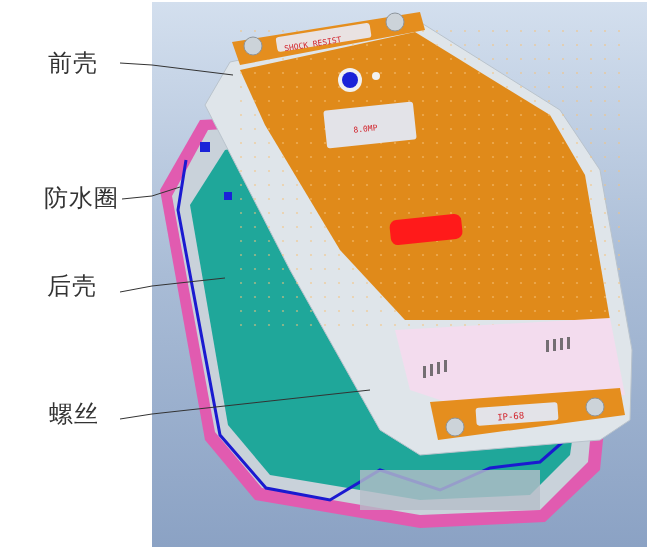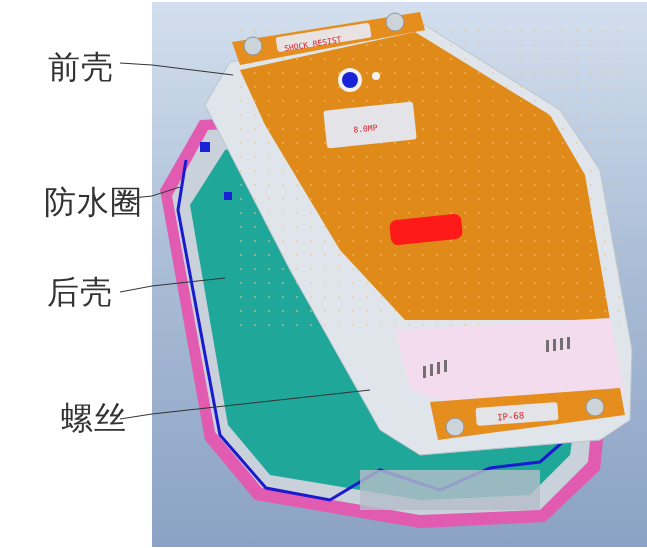--- a/index.html
+++ b/index.html
@@ -1,27 +1,27 @@
 <!DOCTYPE html>
 <html><head>
 <meta charset="utf-8">
 <style>
   html, body { margin: 0; padding: 0; }
   body { width: 647px; height: 548px; background: #ffffff; position: relative; overflow: hidden; font-family: "DejaVu Sans", sans-serif; }
-  .label { position: absolute; font-size: 32px; color: #333333; letter-spacing: 1px; line-height: 1; }
+  .label { position: absolute; font-size: 24px; color: #333333; letter-spacing: 1px; line-height: 1; }
   .render { position: absolute; left: 152px; top: 2px; width: 495px; height: 545px; }
   svg { display: block; }
 </style>
 </head>
 <body>
 
 <div class="label" style="left:48px; top:51px;">前壳</div>
 <div class="label" style="left:44px; top:186px;">防水圈</div>
-<div class="label" style="left:47px; top:276px;">后壳</div>
-<div class="label" style="left:61px; top:402px;text-align:right;">螺丝</div>
+<div class="label" style="left:47px; top:276px;font-family:Liberation Mono, monospace;">后壳</div>
+<div class="label" style="left:49px; top:402px;text-align:right;">螺丝</div>
 
 <div class="render">
   <svg width="495" height="545" viewBox="152 2 495 545" xmlns="http://www.w3.org/2000/svg">
     <defs>
       <linearGradient id="bg" x1="0" y1="0" x2="0" y2="1">
         <stop offset="0" stop-color="#d3dfee"></stop>
         <stop offset="0.5" stop-color="#a9bcd6"></stop>
         <stop offset="1" stop-color="#8ba2c4"></stop>
       </linearGradient>
       <pattern id="dots" width="14" height="14" patternUnits="userSpaceOnUse">

